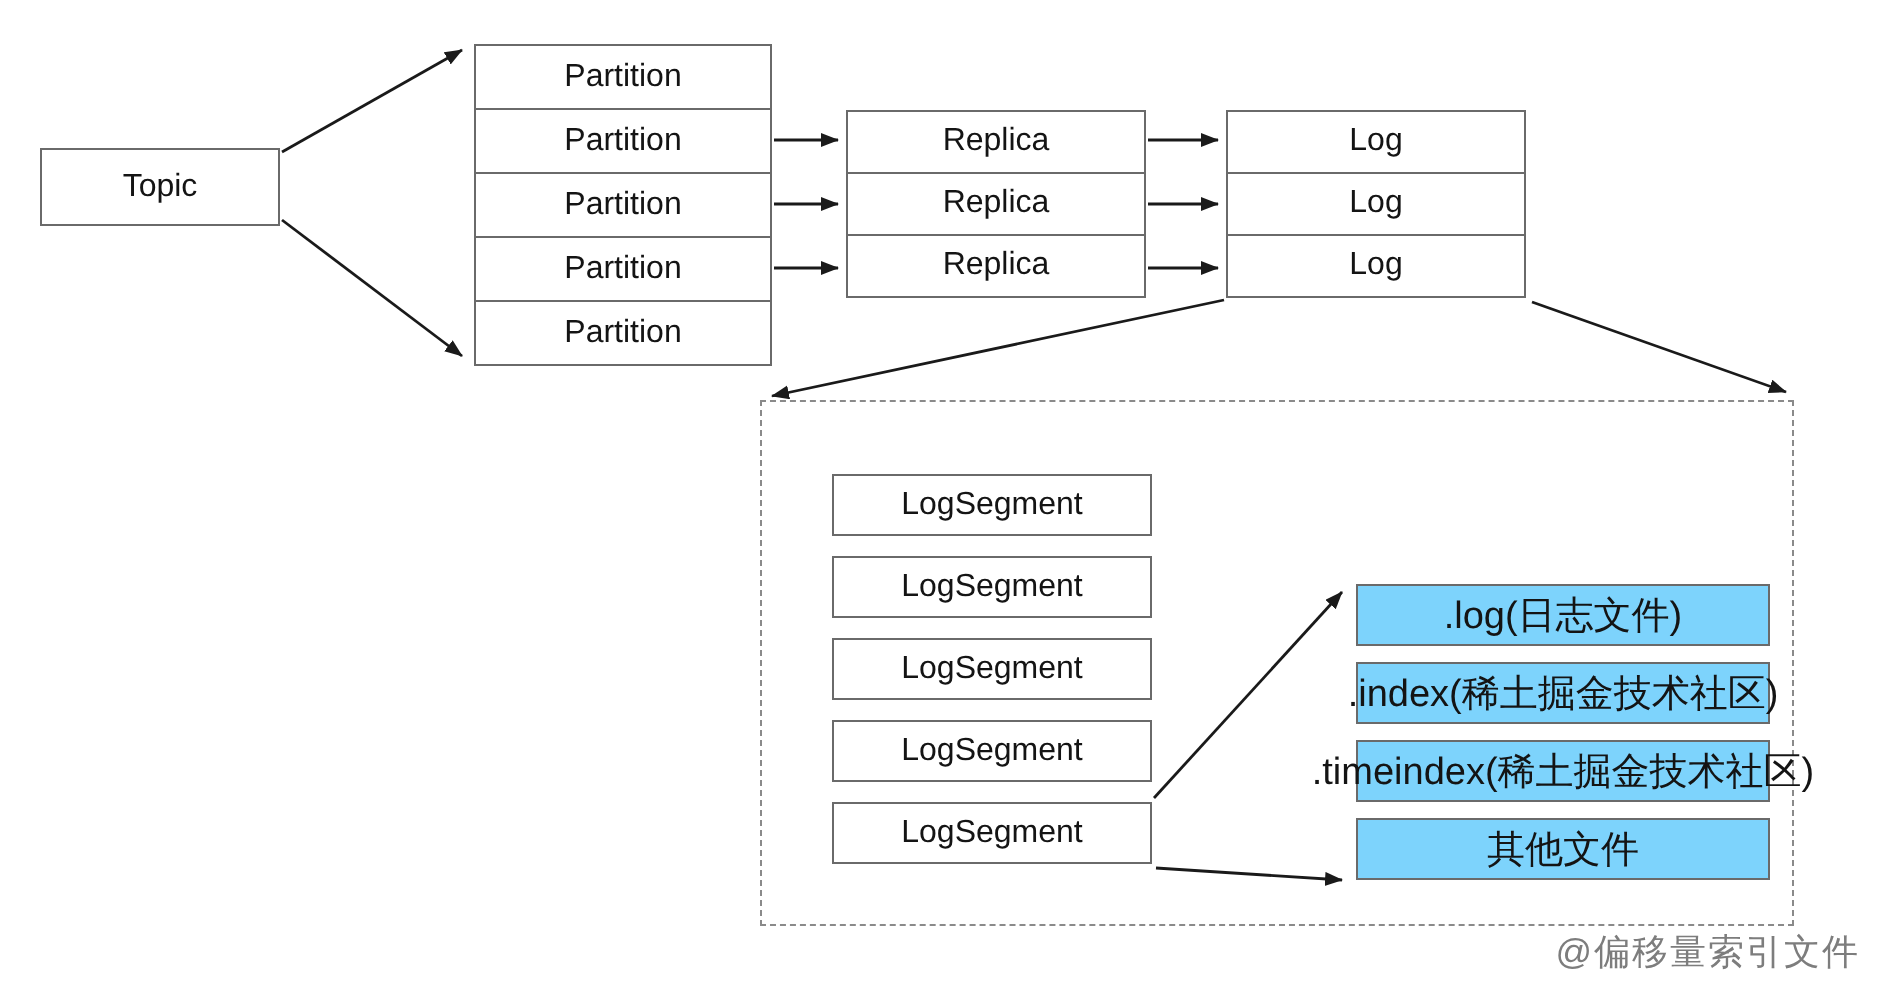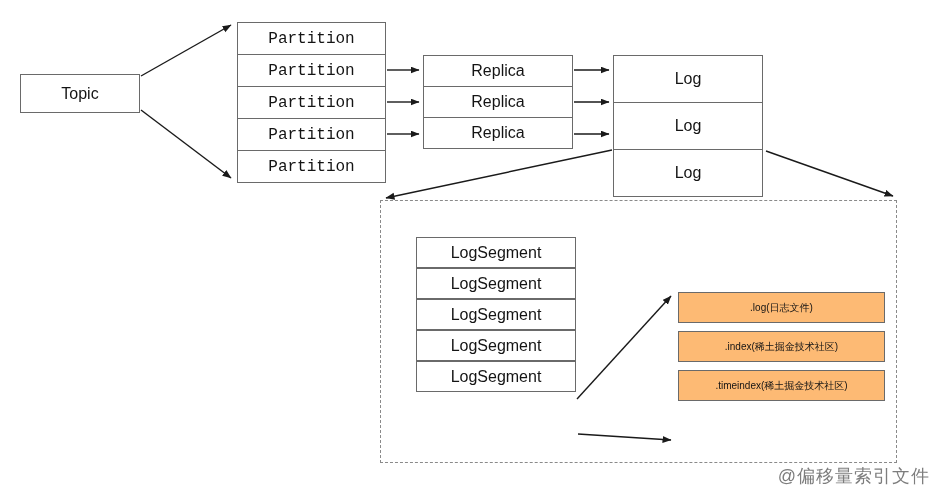--- a/index.html
+++ b/index.html
@@ -33,50 +33,50 @@
   .stack { position: absolute; display: flex; flex-direction: column; }
   .stack .cell {
     position: relative;
     border: 1px solid #6a6a6a;
     background: #ffffff;
     display: flex; align-items: center; justify-content: center;
     font-size: 16px; color: #141414;
     margin-top: -1px;
   }
   .stack .cell:first-child { margin-top: 0; }
-  .partitions { left: 237px; top: 22px; width: 149px; font-family: Liberation Mono, monospace; }
+  .partitions { left: 237px; top: 22px; width: 149px; }
   .partitions .cell { height: 33px; }
   .replicas { left: 423px; top: 55px; width: 150px; border-radius: 20px; }
   .replicas .cell { height: 32px; }
   .logs { left: 613px; top: 55px; width: 150px; }
-  .logs .cell { height: 48px; }
+  .logs .cell { height: 32px; }
   
   .dashed-box {
     position: absolute;
     left: 380px; top: 200px; width: 517px; height: 263px;
     border: 1px dashed #8a8a8a;
     background: transparent;
   }
   
-  .segments { left: 416px; top: 237px; width: 160px; display: flex; flex-direction: column; position: absolute; }
+  .segments { left: 416px; top: 237px; width: 160px; display: flex; flex-direction: column; gap: 10px; position: absolute; }
   .segments .seg {
     height: 31px;
     border: 1px solid #6a6a6a;
     background: #ffffff;
     display: flex; align-items: center; justify-content: center;
     font-size: 16px; color: #141414;
   }
   
   .files { left: 678px; top: 292px; width: 207px; display: flex; flex-direction: column; gap: 8px; position: absolute; }
   .files .file {
     height: 31px;
     border: 1px solid #6a6a6a;
-    background: #fdba74;
+    background: #7dd3fc;
     display: flex; align-items: center; justify-content: center;
-    font-size: 10px; color: #141414;
+    font-size: 19px; color: #141414;
     white-space: nowrap;
   }
   .watermark {
     position: absolute;
     right: 13px; top: 464px;
     font-size: 18px;
     color: #7d7d7d;
     letter-spacing: 1px;
   }
 </style>
@@ -141,17 +141,18 @@
     <div class="seg">LogSegment</div>
     <div class="seg">LogSegment</div>
     <div class="seg">LogSegment</div>
     <div class="seg">LogSegment</div>
   </div>
 
   <div class="files">
     <div class="file">.log(日志文件)</div>
     <div class="file">.index(稀土掘金技术社区)</div>
     <div class="file">.timeindex(稀土掘金技术社区)</div>
+    <div class="file">其他文件</div>
   </div>
 
   <div class="watermark">@偏移量索引文件</div>
 
 </div>
 
 </body></html>

